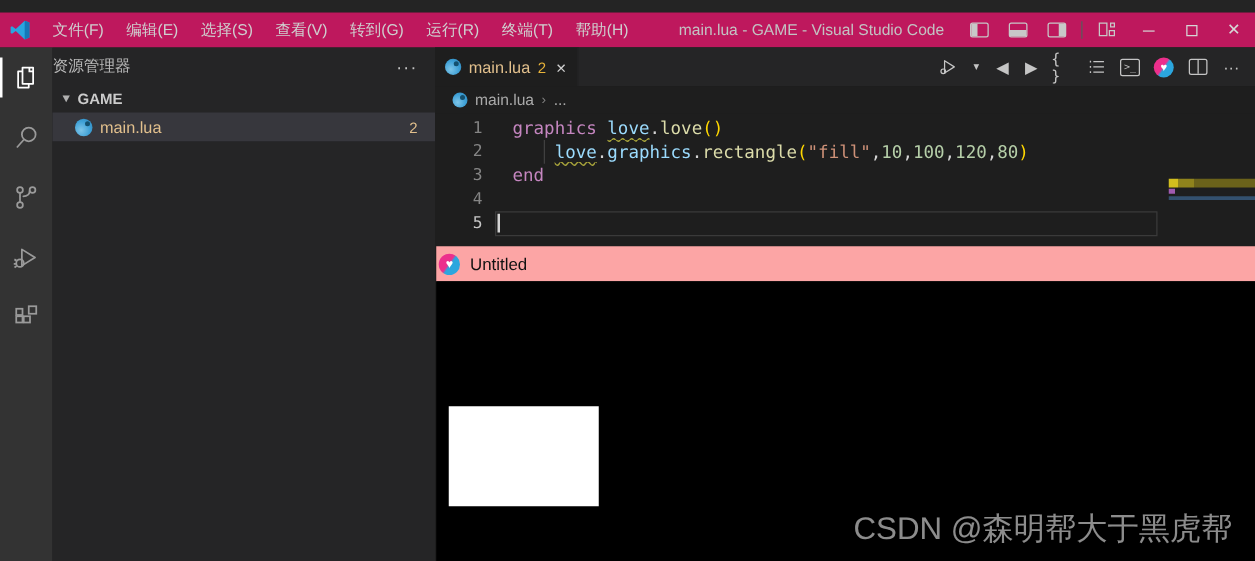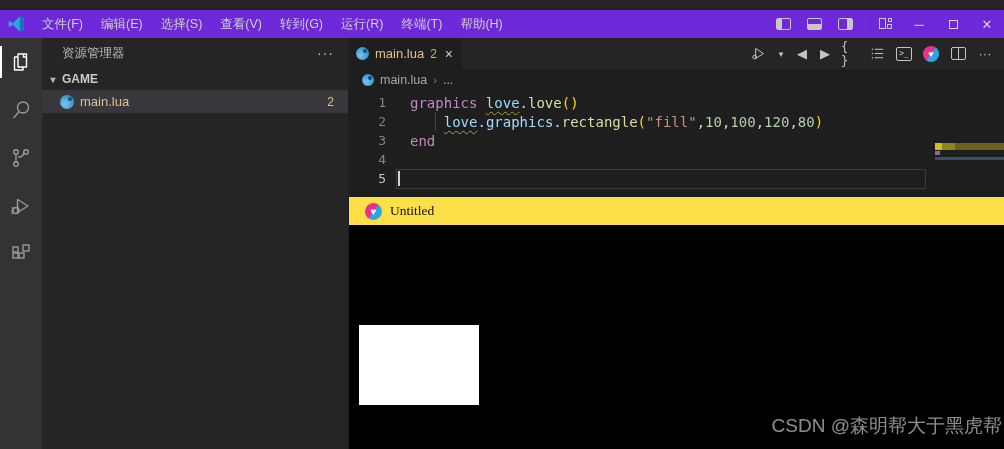--- a/index.html
+++ b/index.html
@@ -8,21 +8,21 @@
     position:relative; width:1004px; height:449px; overflow:hidden;
     background:#1e1e1e; font-family:"Liberation Sans","DejaVu Sans",sans-serif;
     color:#cccccc; font-size:13px;
   }
   
   .bg-strip { position:absolute; left:0; top:0; width:100%; height:10px; background:#242424; overflow:hidden;
     font-family:"DejaVu Sans Mono","Liberation Mono",monospace; font-size:13px; }
   .bg-strip .inner { position:absolute; top:-6px; left:0; white-space:pre; }
 
   
-  .titlebar { position:absolute; left:0; top:10px; width:100%; height:28px; background:#6d28d9;
+  .titlebar { position:absolute; left:0; top:10px; width:100%; height:28px; background:#be185d;
     display:flex; align-items:center; }
   .vscode-logo { width:18px; height:18px; margin:0 8px 0 7px; flex:none; }
   .menus { display:flex; align-items:center; height:100%; }
   .menu-item { padding:0 9px; height:100%; display:flex; align-items:center; color:#cfcfcf; font-size:12.5px; cursor:default; }
   .window-title { position:absolute; left:543px; top:0; height:100%; display:flex; align-items:center;
     color:#c3c3c3; font-size:12.5px; }
   .tb-right { position:absolute; right:0; top:0; height:100%; display:flex; align-items:center; }
   .layout-icon { width:15px; height:12px; border:1.2px solid #c8c8c8; border-radius:2px; position:relative; margin:0 8px; }
   .layout-icon .fill { position:absolute; background:#c8c8c8; }
   .li-left .fill { left:0; top:0; bottom:0; width:5px; }
@@ -36,21 +36,21 @@
   .max-box { width:9px; height:9px; border:1.2px solid #d6d6d6; }
 
   
   .activitybar { position:absolute; left:0; top:38px; bottom:0; width:42px; background:#333333; }
   .ab-item { width:42px; height:48px; display:flex; align-items:center; justify-content:center; position:relative; }
   .ab-item svg { width:24px; height:24px; stroke:#9a9a9a; fill:none; stroke-width:1.4; }
   .ab-item.active svg { stroke:#ffffff; }
   .ab-item.active::before { content:''; position:absolute; left:0; top:8px; bottom:8px; width:2px; background:#fff; }
 
   .sidebar { position:absolute; left:42px; top:38px; bottom:0; width:306px; background:#252526; }
-  .sb-header { height:30px; display:flex; align-items:center; padding-left:20px; color:#bbbbbb; font-size:12.5px; }
+  .sb-header { height:30px; display:flex; align-items:center; color:#bbbbbb; font-size:12.5px; }
   .sb-actions { margin-left:auto; margin-right:14px; color:#c5c5c5; font-size:14px; letter-spacing:1px; }
   .sb-section { height:22px; display:flex; align-items:center; font-weight:bold; font-size:12px; color:#cccccc; padding-left:4px; }
   .chev { display:inline-block; width:14px; color:#b0b0b0; font-size:10px; transform:scaleY(0.9); text-align:center; margin-right:2px; font-weight:normal;}
   .sb-file { height:23px; display:flex; align-items:center; background:#37373d; padding-left:18px; }
   .sb-file .fname { color:#e2c08d; margin-left:6px; }
   .sb-file .fbadge { margin-left:auto; margin-right:14px; color:#e2c08d; font-size:12px; }
 
   .love-ball { display:inline-block; width:14px; height:14px; border-radius:50%;
     background:radial-gradient(circle at 35% 65%, #7ec5e8 0%, #3ea0d6 55%, #2a81b5 100%); position:relative; flex:none; }
   .love-ball::after { content:''; position:absolute; right:2px; top:2px; width:4px; height:4px; border-radius:50%; background:#14506e; }
@@ -95,29 +95,29 @@
   .sq { text-decoration:underline wavy #a7a33a; text-decoration-thickness:1px; text-underline-offset:3px; }
 
   .minimap { position:absolute; right:0; top:52px; width:69px; height:20px; }
   .mm-bar1 { position:absolute; top:0; left:0; right:0; height:7px;
     background:linear-gradient(90deg,#d2be1e 0 7px,#8f831c 7px 20px,#6b621a 20px 100%); }
   .mm-bar2 { position:absolute; top:8px; left:0; width:5px; height:4px; background:#a05ab0; }
   .mm-bar3 { position:absolute; top:14px; left:0; right:0; height:3px; background:#33506e; }
 
   
   .game-window { position:absolute; left:349px; top:197px; right:0; bottom:0; }
-  .game-titlebar { height:28px; background:#fde047; display:flex; align-items:center; padding-left:16px; gap:8px;font-family:Liberation Serif, serif; }
+  .game-titlebar { height:28px; background:#fca5a5; display:flex; align-items:center; padding-left:2px; gap:8px; }
   .game-title { color:#111; font-size:13.5px; }
   .game-titlebar .love-win-icon { width:17px; height:17px; border-radius:50%;
     background:linear-gradient(125deg,#ec2f8c 46%,#2ba6de 54%); position:relative; }
   .love-win-icon::after { content:'♥'; position:absolute; inset:0; color:#fff; font-size:10px;
     display:flex; align-items:center; justify-content:center; }
   .game-canvas { position:absolute; left:0; top:28px; right:0; bottom:0; background:#000000; }
   .white-rect { position:absolute; background:#ffffff; }
-  .watermark { position:absolute; right:2px; bottom:10px; color:rgba(255,255,255,0.55); font-size:19px;margin-top:36px; }
+  .watermark { position:absolute; right:18px; bottom:10px; color:rgba(255,255,255,0.55); font-size:25px;margin-top:36px; }
 </style>
 </head>
 <body>
 
 <div class="screen">
 
   <div class="bg-strip">
     <div class="inner">
       
     </div>
@@ -131,20 +131,21 @@
     <div class="menus">
         <span class="menu-item">文件(F)</span>
         <span class="menu-item">编辑(E)</span>
         <span class="menu-item">选择(S)</span>
         <span class="menu-item">查看(V)</span>
         <span class="menu-item">转到(G)</span>
         <span class="menu-item">运行(R)</span>
         <span class="menu-item">终端(T)</span>
         <span class="menu-item">帮助(H)</span>
       </div>
+    <div class="window-title">main.lua - GAME - Visual Studio Code</div>
     <div class="tb-right">
       <div class="layout-icon li-left">
           <div class="fill"></div>
         </div>
       <div class="layout-icon li-bottom">
           <div class="fill"></div>
         </div>
       <div class="layout-icon li-right">
           <div class="fill"></div>
         </div>

